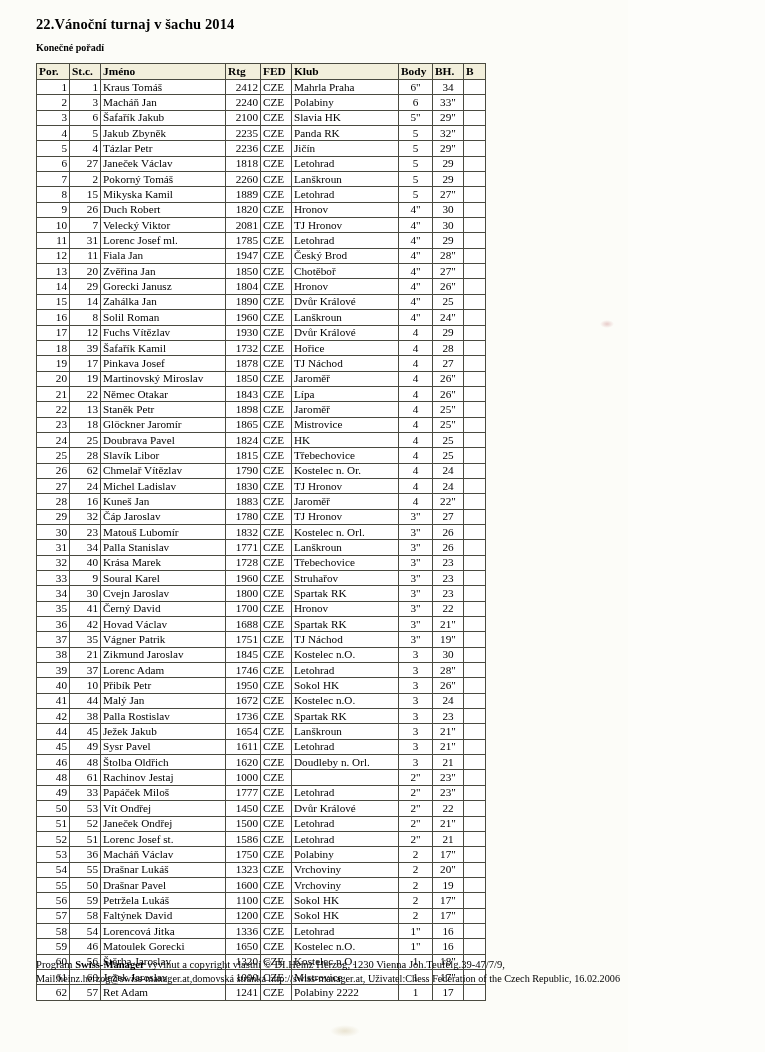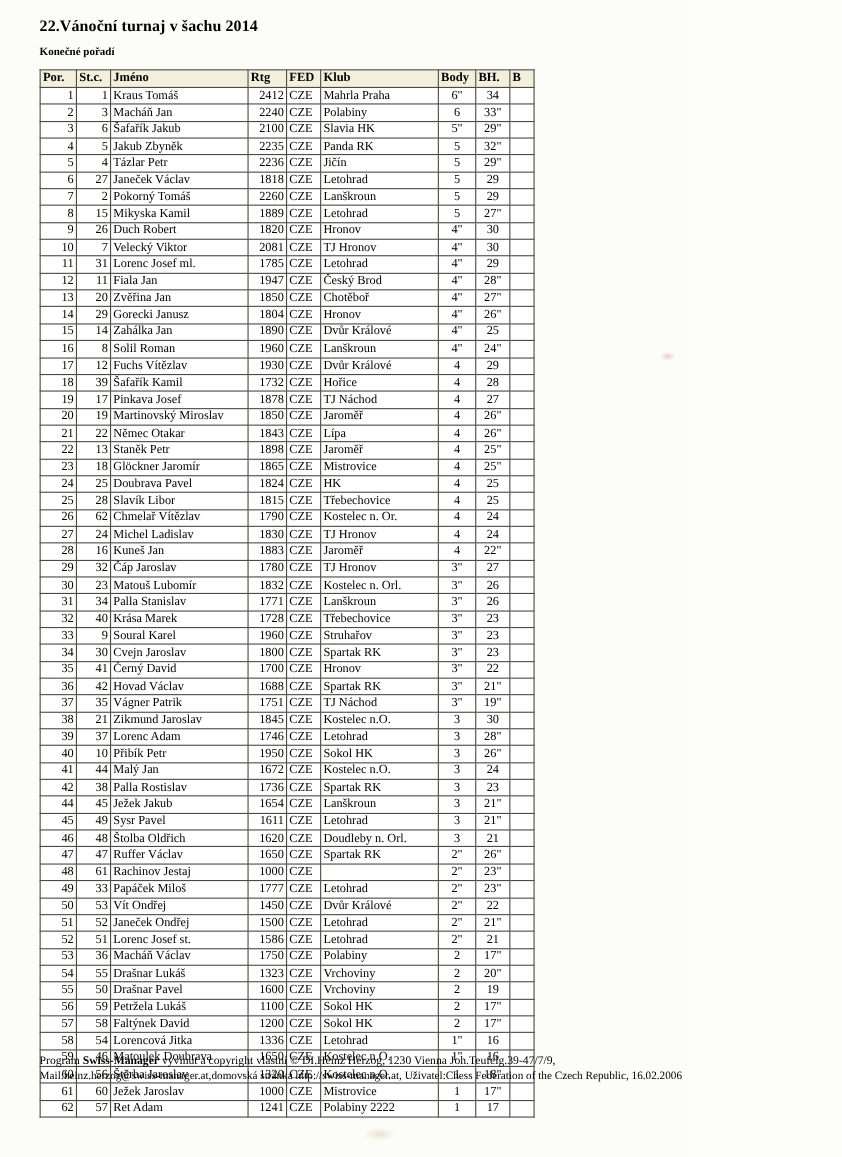--- a/index.html
+++ b/index.html
@@ -615,31 +615,20 @@
           <td class="c-stc">48</td>
           <td class="c-jmeno">Štolba Oldřich</td>
           <td class="c-rtg">1620</td>
           <td class="c-fed">CZE</td>
           <td class="c-klub">Doudleby n. Orl.</td>
           <td class="c-body">3</td>
           <td class="c-bh">21</td>
           <td class="c-b"></td>
         </tr>
         <tr>
-          <td class="c-por">47</td>
-          <td class="c-stc">47</td>
-          <td class="c-jmeno">Ruffer Václav</td>
-          <td class="c-rtg">1650</td>
-          <td class="c-fed">CZE</td>
-          <td class="c-klub">Spartak RK</td>
-          <td class="c-body">2"</td>
-          <td class="c-bh">26"</td>
-          <td class="c-b"></td>
-        </tr>
-        <tr>
           <td class="c-por">48</td>
           <td class="c-stc">61</td>
           <td class="c-jmeno">Rachinov Jestaj</td>
           <td class="c-rtg">1000</td>
           <td class="c-fed">CZE</td>
           <td class="c-klub"></td>
           <td class="c-body">2"</td>
           <td class="c-bh">23"</td>
           <td class="c-b"></td>
         </tr>
@@ -749,21 +738,21 @@
           <td class="c-rtg">1336</td>
           <td class="c-fed">CZE</td>
           <td class="c-klub">Letohrad</td>
           <td class="c-body">1"</td>
           <td class="c-bh">16</td>
           <td class="c-b"></td>
         </tr>
         <tr>
           <td class="c-por">59</td>
           <td class="c-stc">46</td>
-          <td class="c-jmeno">Matoulek Doubrava</td>
+          <td class="c-jmeno">Matoulek Gorecki</td>
           <td class="c-rtg">1650</td>
           <td class="c-fed">CZE</td>
           <td class="c-klub">Kostelec n.O.</td>
           <td class="c-body">1"</td>
           <td class="c-bh">16</td>
           <td class="c-b"></td>
         </tr>
         <tr>
           <td class="c-por">60</td>
           <td class="c-stc">56</td>

